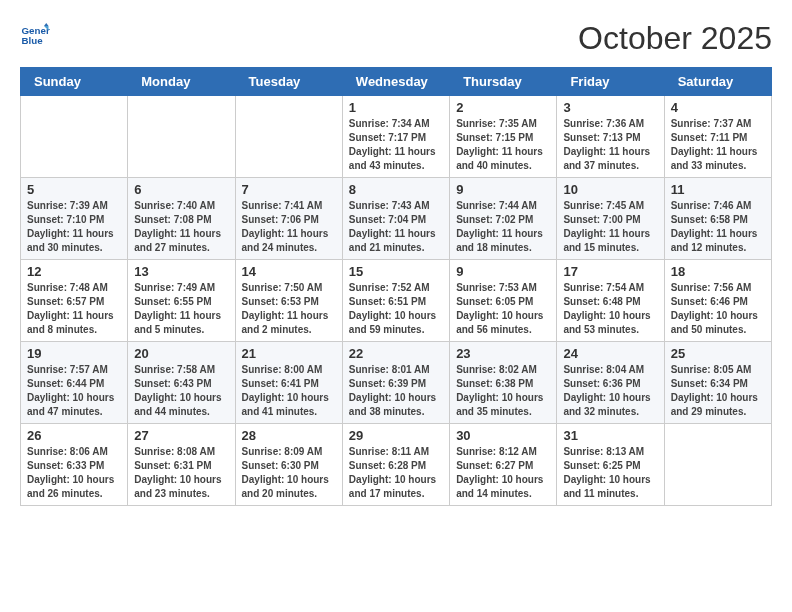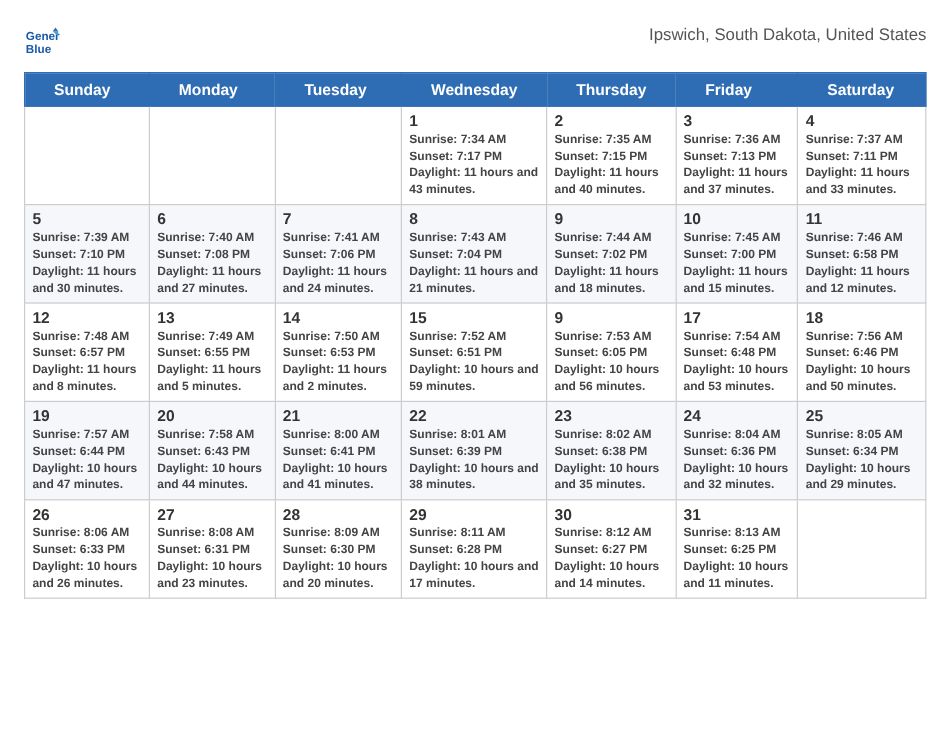--- a/index.html
+++ b/index.html
@@ -39,21 +39,21 @@
     }
     .calendar {
       width: 100%;
       border-collapse: collapse;
       border: 1px solid #ccc;
     }
     .calendar th {
       background: #2e6db4;
       color: #fff;
       text-align: left;
-      padding: 6px 24px;
+      padding: 6px 13px;
       font-size: 13px;
       font-weight: bold;
       border: 1px solid #2e6db4;
     }
     .calendar td {
       vertical-align: top;
       width: calc(100% / 7);
       border: 1px solid #ccc;
       padding: 4px 6px;
       min-height: 80px;
@@ -92,21 +92,21 @@
 <div class="header-area">
   <div class="logo">
     <svg class="logo-icon" viewBox="0 0 40 40">
       <text x="2" y="18" font-size="13" font-weight="bold" fill="#1a5ba8">General</text>
       <text x="2" y="32" font-size="13" font-weight="bold" fill="#1a5ba8">Blue</text>
       <polygon points="32,8 38,14 38,8" fill="#4a9fd4"></polygon>
       <polygon points="32,8 38,8 35,4" fill="#2e6db4"></polygon>
     </svg>
   </div>
   <div class="title-area">
-    <div class="location-title">Ipswich, South Dakota, United States</div>
+    <div class="month-title">October 2025</div>
   </div>
 </div>
 
 <table class="calendar">
   <thead>
     <tr>
     <th>Sunday</th>
         <th>Monday</th>
         <th>Tuesday</th>
         <th>Wednesday</th>

